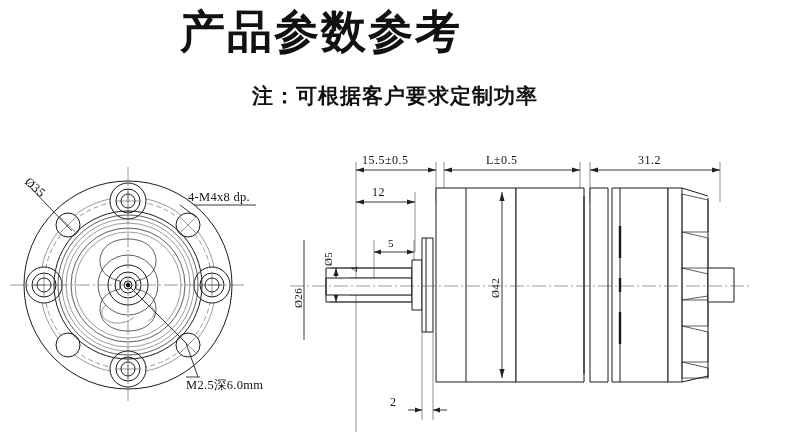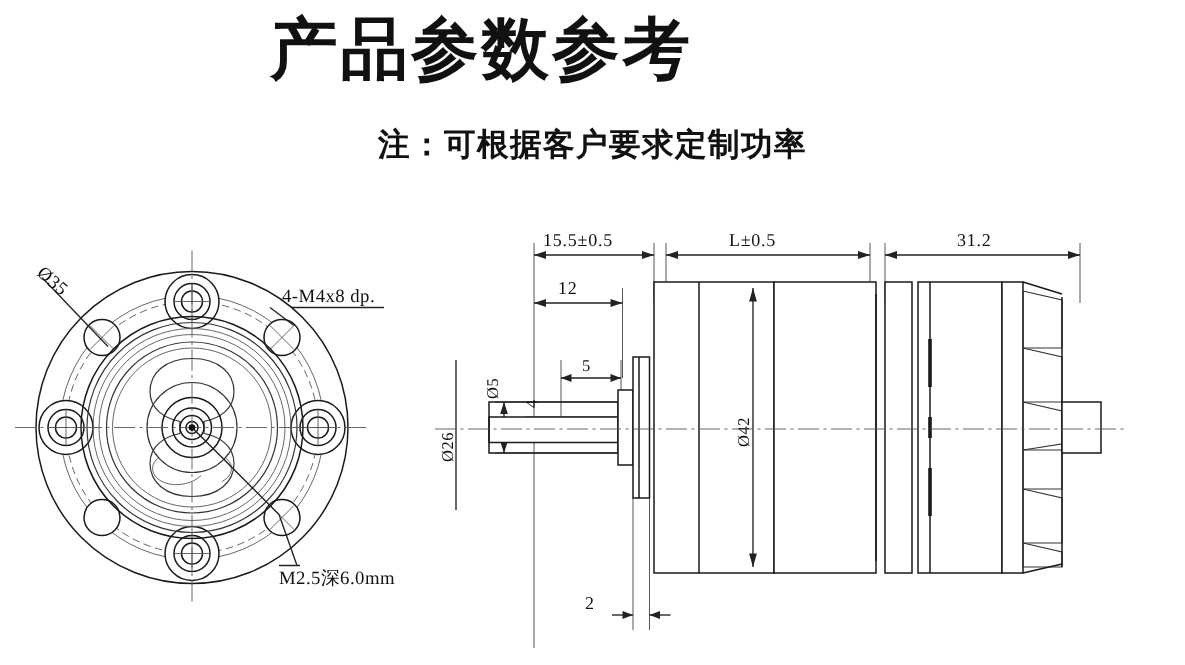--- a/index.html
+++ b/index.html
@@ -1,21 +1,21 @@
 <!DOCTYPE html>
 <html><head>
 <meta charset="utf-8">
 <style>
   html,body{margin:0;padding:0;background:#ffffff;}
   body{width:790px;height:443px;overflow:hidden;
        font-family:"Liberation Serif","DejaVu Serif",serif;color:#111;}
   .page{position:relative;width:790px;height:443px;background:#fff;}
 
   .title{position:absolute;left:0;top:8px;width:642px;text-align:center;
-         font-family:Liberation Sans, sans-serif;
+         font-family:Liberation Serif, serif;
          font-weight:700;font-size:45px;letter-spacing:2px;color:#111;
          line-height:1.1;}
   .subtitle{position:absolute;left:0;top:82px;width:790px;text-align:center;
             font-family:Liberation Sans, sans-serif;
             font-weight:700;font-size:21px;letter-spacing:1px;color:#111;}
 
   svg{position:absolute;left:0;top:0;}
   .ln{stroke:#1a1a1a;fill:none;stroke-width:1;}
   .ln-thin{stroke:#333;fill:none;stroke-width:0.8;}
   .ln-hair{stroke:#555;fill:none;stroke-width:0.6;}

